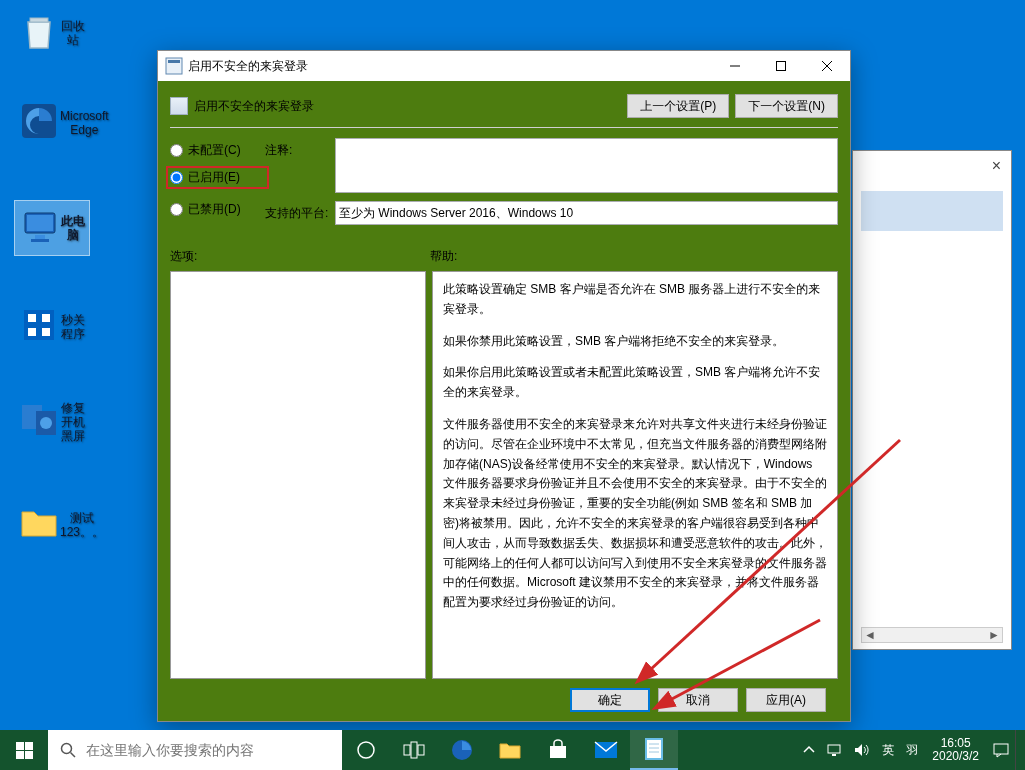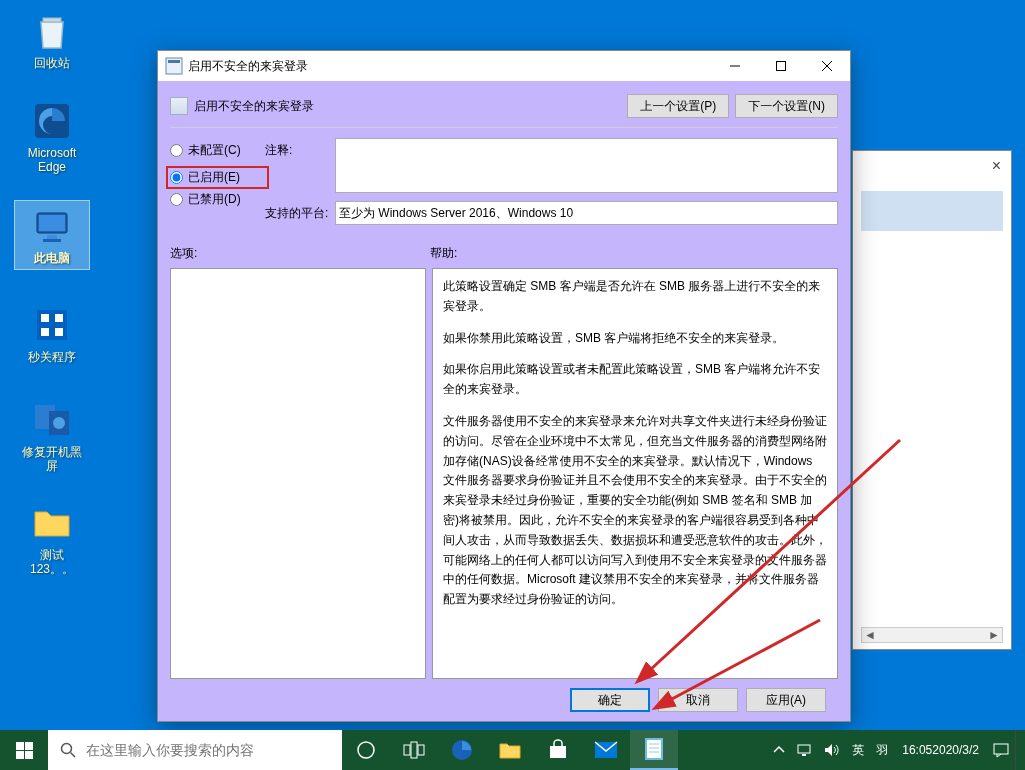--- a/index.html
+++ b/index.html
@@ -1,45 +1,45 @@
 <!DOCTYPE html>
 <html><head>
 <meta charset="utf-8">
 <style>
 * { box-sizing: border-box; margin: 0; padding: 0; font-family: "Microsoft YaHei", "Segoe UI", Tahoma, sans-serif; font-size: 12px; }
 html, body { width: 1025px; height: 770px; overflow: hidden; }
 body { background: #0078d7; position: relative; }
 
 
-.desktop-icon { position: absolute; width: 76px; display: flex; flex-direction: column; align-items: center; color: #fef9c3; text-align: center; text-shadow: 1px 1px 2px rgba(0,0,0,.5); padding: 4px; }
+.desktop-icon { position: absolute; width: 76px; display: flex; flex-direction: row; align-items: center; color: #0f172a; text-align: center; text-shadow: 1px 1px 2px rgba(0,0,0,.5); padding: 4px; }
 .desktop-icon.selected { background: rgba(255,255,255,.3); border: 1px solid rgba(255,255,255,.5); font-weight: bold; }
 .desktop-icon .icon-img { width: 42px; height: 42px; display: flex; align-items: center; justify-content: center; margin-bottom: 4px; }
 .desktop-icon .label { font-size: 12px; line-height: 14px; }
 
 
-.dialog { position: absolute; left: 157px; top: 50px; width: 694px; height: 672px; background: #c4b5fd; border: 1px solid #888; box-shadow: 0 6px 24px rgba(0,0,0,.35); display: flex; flex-direction: column; }
+.dialog { position: absolute; left: 157px; top: 50px; width: 694px; height: 672px; background: #4d7c0f; border: 1px solid #888; box-shadow: 0 6px 24px rgba(0,0,0,.35); display: flex; flex-direction: column; }
 .dialog-titlebar { height: 30px; display: flex; align-items: center; padding: 0 0 0 8px; background: #fff; }
 .dialog-titlebar .title-icon { width: 16px; height: 16px; margin-right: 6px; }
 .dialog-titlebar .title-text { flex: 1; font-size: 12px; }
 .dialog-titlebar .win-controls { display: flex; }
 .dialog-titlebar .win-btn { width: 46px; height: 30px; display: flex; align-items: center; justify-content: center; color: #000; }
 
 .dialog-body { flex: 1; padding: 10px 12px 0 12px; display: flex; flex-direction: column; }
 .header-row { display: flex; align-items: center; height: 30px; }
 .header-row .page-icon { width: 18px; height: 18px; margin-right: 6px; background: linear-gradient(#e8f0f8,#d0dceb); border: 1px solid #a0b0c0; }
 .header-row .page-label { flex: 1; font-size: 12px; }
 .hdr-btn { height: 24px; padding: 0 12px; margin-left: 6px; background: #e1e1e1; border: 1px solid #adadad; font-size: 12px; }
 
 .divider { height: 1px; background: #d0d0d0; margin: 6px 0 10px 0; }
 
 .config-section { display: flex; margin-bottom: 8px; }
 .radio-col { width: 95px; padding-top: 4px; }
 .radio-col label { display: flex; align-items: center; margin-bottom: 10px; font-size: 12px; }
 .radio-col input { margin-right: 5px; }
-.radio-highlight { border: 2px solid #d02828; padding: 1px 2px; margin: -3px -4px 2px -4px; }
+.radio-highlight { border: 2px solid #d02828; padding: 1px 2px; margin: -3px -4px 12px -4px; }
 .comment-col { flex: 1; display: flex; flex-direction: column; gap: 8px; }
 .comment-row { display: flex; align-items: flex-start; }
 .comment-row .row-label { width: 70px; padding-top: 4px; font-size: 12px; }
 .comment-row textarea, .comment-row input { flex: 1; border: 1px solid #abadb3; padding: 3px; font-size: 12px; resize: none; }
 .comment-row textarea { height: 55px; }
 .comment-row input { height: 24px; }
 
 .options-help-labels { display: flex; margin-top: 12px; margin-bottom: 6px; }
 .options-help-labels .col-label { font-size: 12px; }
 .options-help-labels .col-options { width: 260px; }
@@ -64,21 +64,21 @@
 
 .taskbar { position: absolute; left: 0; bottom: 0; width: 100%; height: 40px; background: #14532d; display: flex; align-items: stretch; color: #fff; }
 .taskbar .start-btn { width: 48px; display: flex; align-items: center; justify-content: center; }
 .taskbar .search-box { width: 294px; background: #fff; display: flex; align-items: center; color: #555; padding-left: 12px; gap: 10px; }
 .taskbar .search-box input { border: none; outline: none; flex: 1; font-size: 14px; color: #555; background: transparent; }
 .taskbar .task-icons { display: flex; align-items: center; }
 .taskbar .task-icons .task-icon { width: 48px; height: 40px; display: flex; align-items: center; justify-content: center; }
 .taskbar .task-icons .task-icon.active { border-bottom: 2px solid #76b9ed; background: rgba(255,255,255,.12); }
 .taskbar .tray { margin-left: auto; display: flex; align-items: center; padding-right: 4px; }
 .taskbar .tray .tray-item { padding: 0 6px; display: flex; align-items: center; height: 40px; font-size: 12px; }
-.taskbar .tray .clock { display: flex; align-items: center; justify-content: center; font-size: 11px; line-height: 13px; padding: 0 8px; }
+.taskbar .tray .clock { display: flex; flex-direction: column; align-items: center; justify-content: center; font-size: 11px; line-height: 13px; padding: 0 8px; }
 .taskbar .tray .show-desktop { width: 6px; border-left: 1px solid #444; height: 40px; }
 
 
 .arrow-overlay { position: absolute; pointer-events: none; }
 
 svg { overflow: visible; }
 </style>
 </head>
 <body>
 

